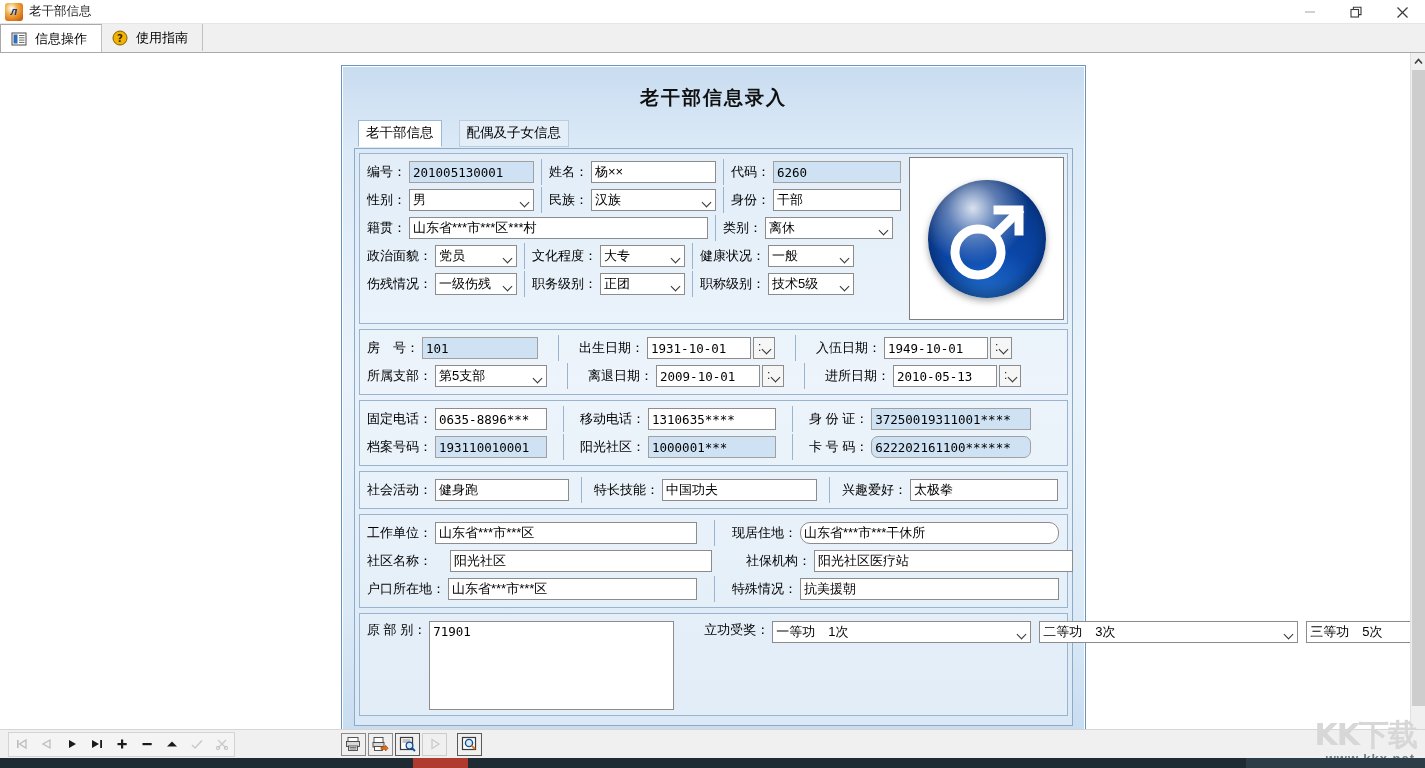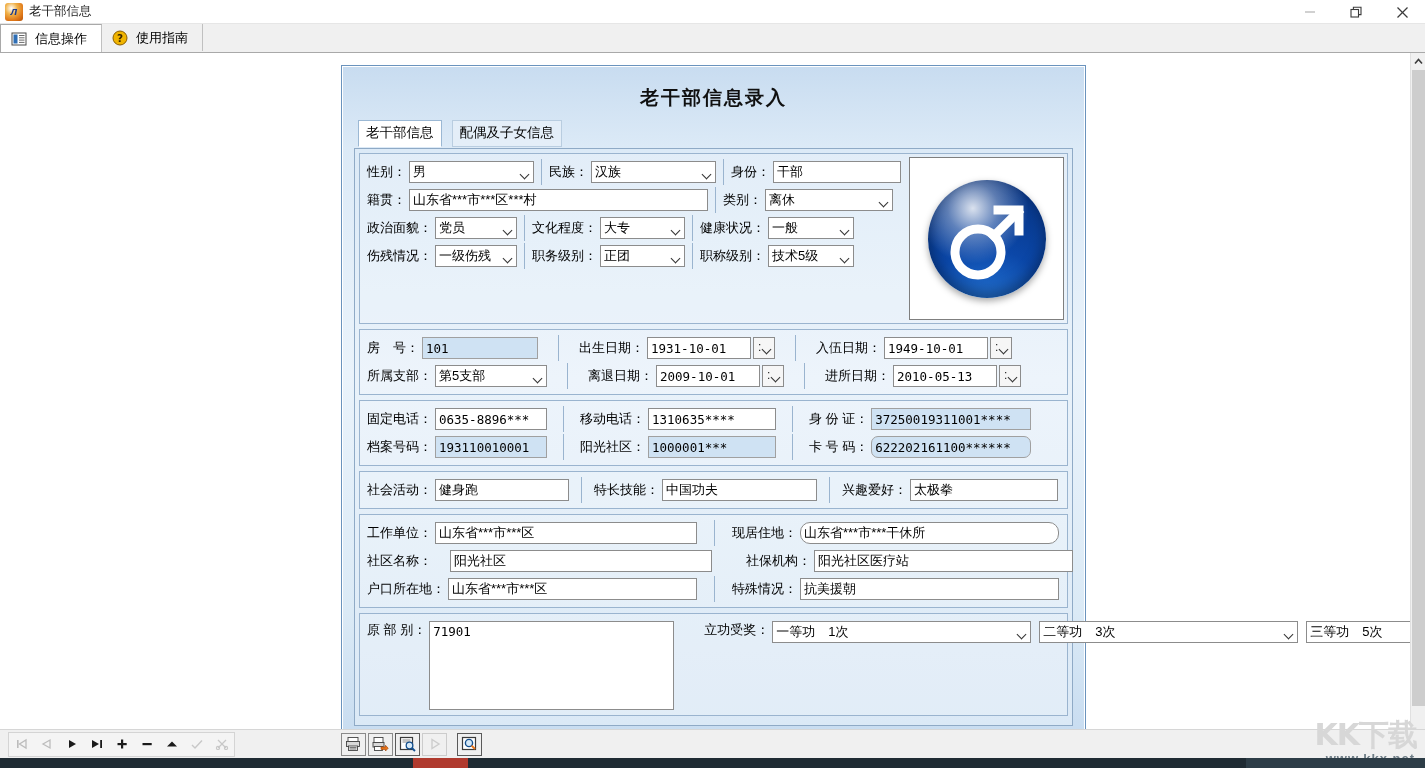--- a/index.html
+++ b/index.html
@@ -75,21 +75,21 @@
     font-family:"DejaVu Serif","Liberation Serif",serif;
   }
 
   
   .ftabs{ display:flex; margin:9px 0 0 16px; align-items:flex-end; }
   .ftab{
     font-size:13.5px; padding:3px 7px 4px 7px; color:#000;
     border:1px solid transparent;
   }
   .ftab.active{ background:#ffffff; border:1px solid #9bb8d4; border-bottom:1px solid #ffffff; position:relative; z-index:2;}
-  .ftab.inactive{ background:#e4eef8; border:1px solid #b9cde0; margin-left:10px;text-align:center; }
+  .ftab.inactive{ background:#e4eef8; border:1px solid #b9cde0; margin-left:17px;text-align:center; }
 
   
   .panel{
     margin:1px 12px 0 12px; border:1px solid #8faac6;
     background:linear-gradient(180deg,#dceaf7 0%, #e9f2fa 40%, #dbe9f6 100%);
     padding:4px;
   }
   .grp{ border:1px solid #9ab4cf; margin-bottom:5px; padding:3px; background:rgba(255,255,255,0.18); }
   .row{ display:flex; align-items:center; gap:0; margin:2px 0; }
   .cell{ display:flex; align-items:center; padding:2px 4px; }
@@ -242,20 +242,36 @@
         <div class="ftab inactive">
           <span>配偶及子女信息</span>
         </div>
       </div>
 
       <div class="panel">
 
         <div class="grp" style="display:flex;">
           <div style="flex:1;">
 
+            <div class="row">
+              <div class="cell">
+                <span class="lbl">编号：</span>
+                <input class="tb ro mono" style="width: 125px;" readonly="" value="201005130001">
+              </div>
+              <div class="sep"></div>
+              <div class="cell">
+                <span class="lbl">姓名：</span>
+                <input class="tb" style="width: 125px;" value="杨××">
+              </div>
+              <div class="sep"></div>
+              <div class="cell">
+                <span class="lbl">代码：</span>
+                <input class="tb ro mono" style="width: 128px;" readonly="" value="6260">
+              </div>
+            </div>
 
             <div class="row">
               <div class="cell">
                 <span class="lbl">性别：</span>
                 <div class="sel" style="width:125px">
                   <span>男</span>
                 </div>
               </div>
               <div class="sep"></div>
               <div class="cell">

